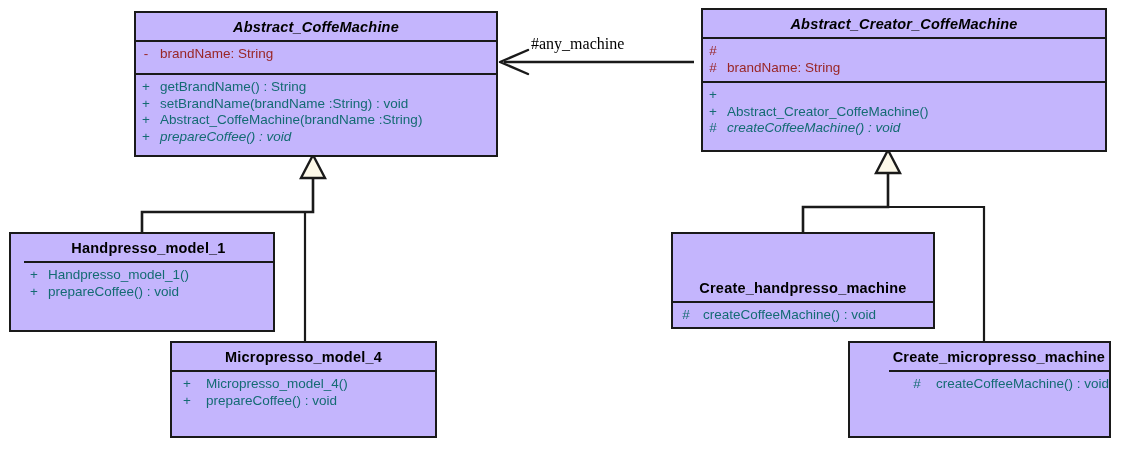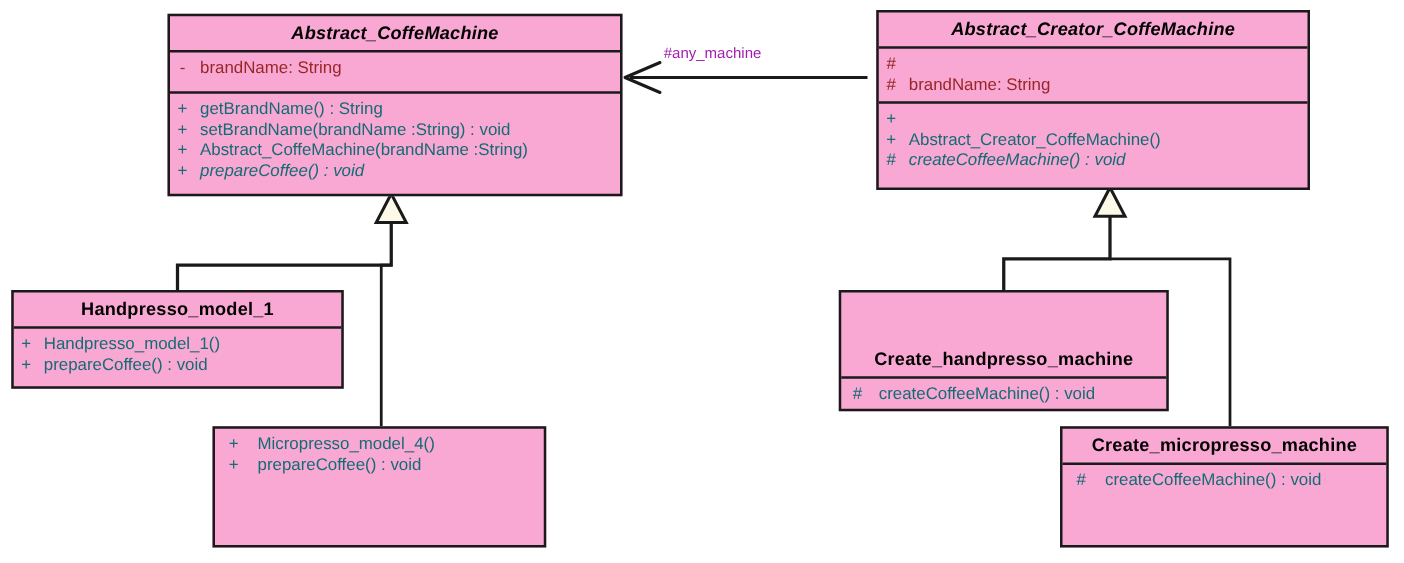--- a/index.html
+++ b/index.html
@@ -26,21 +26,21 @@
     top: 0;
     width: 1123px;
     height: 450px;
     pointer-events: none;
   }
 
   
   .uml-class {
     position: absolute;
     box-sizing: border-box;
-    background: #f9a8d4;
+    background: #c4b5fd;
     border: 2px solid #1a1a1a;
     display: flex;
     flex-direction: column;
   }
   .uml-name {
     box-sizing: border-box;
     text-align: center;
     font-weight: bold;
     font-size: 14.5px;
     color: #000000;
@@ -79,23 +79,24 @@
   .attr-text { color: #992626; }
   .attr-text .uml-vis { color: #992626; }
   .attrs .uml-vis { color: #992626; }
   .ops .uml-vis { color: #146b73; }
   .op-text { color: #146b73; }
   .op-text.abstract-op { font-style: italic; }
 
   
   .edge-label {
     position: absolute;
-    font-size: 12px;
-    color: #a21caf;
+    font-size: 16px;
+    color: #000000;
     white-space: nowrap;
+    font-family: Liberation Serif, serif;
   }
 </style>
 </head>
 <body>
 
 <div id="canvas">
 
   <svg id="edges" viewBox="0 0 1123 450" width="1123" height="450" xmlns="http://www.w3.org/2000/svg">
 
     <g>
@@ -139,21 +140,21 @@
         <span class="uml-vis">+</span>
         <span class="uml-sig op-text">Abstract_CoffeMachine(brandName :String)</span>
       </div>
       <div class="uml-row">
         <span class="uml-vis">+</span>
         <span class="uml-sig op-text abstract-op">prepareCoffee() : void</span>
       </div>
     </div>
   </div>
 
-  <div class="uml-class" style="left:701px; top:8px; width:347px; height:144px;">
+  <div class="uml-class" style="left:701px; top:8px; width:406px; height:144px;">
     <div class="uml-name abstract">Abstract_Creator_CoffeMachine</div>
     <div class="uml-compartment attrs" style="height:44px;">
       <div class="uml-row attr-text">
         <span class="uml-vis">#</span>
       </div>
       <div class="uml-row attr-text">
         <span class="uml-vis">#</span>
         <span class="uml-sig">brandName:  String</span>
       </div>
     </div>
@@ -165,35 +166,36 @@
         <span class="uml-vis">+</span>
         <span class="uml-sig op-text">Abstract_Creator_CoffeMachine()</span>
       </div>
       <div class="uml-row">
         <span class="uml-vis">#</span>
         <span class="uml-sig op-text abstract-op">createCoffeeMachine() : void</span>
       </div>
     </div>
   </div>
 
-  <div class="uml-class" style="left:9px; top:232px; width:266px; height:79px;">
+  <div class="uml-class" style="left:9px; top:232px; width:266px; height:100px;padding-left:13px;">
     <div class="uml-name">Handpresso_model_1</div>
     <div class="uml-compartment ops">
       <div class="uml-row">
         <span class="uml-vis">+</span>
         <span class="uml-sig op-text">Handpresso_model_1()</span>
       </div>
       <div class="uml-row">
         <span class="uml-vis">+</span>
         <span class="uml-sig op-text">prepareCoffee() : void</span>
       </div>
     </div>
   </div>
 
   <div class="uml-class" style="left:170px; top:341px; width:267px; height:97px;">
+    <div class="uml-name">Micropresso_model_4</div>
     <div class="uml-compartment ops">
       <div class="uml-row">
         <span class="uml-vis" style="width:30px; flex:0 0 30px;">+</span>
         <span class="uml-sig op-text">Micropresso_model_4()</span>
       </div>
       <div class="uml-row">
         <span class="uml-vis" style="width:30px; flex:0 0 30px;">+</span>
         <span class="uml-sig op-text">prepareCoffee() : void</span>
       </div>
     </div>
@@ -202,21 +204,21 @@
   <div class="uml-class" style="left:671px; top:232px; width:264px; height:97px;justify-content:flex-end;">
     <div class="uml-name">Create_handpresso_machine</div>
     <div class="uml-compartment ops">
       <div class="uml-row">
         <span class="uml-vis" style="width:26px; flex:0 0 26px;">#</span>
         <span class="uml-sig op-text">createCoffeeMachine() : void</span>
       </div>
     </div>
   </div>
 
-  <div class="uml-class" style="left:848px; top:341px; width:263px; height:97px;">
+  <div class="uml-class" style="left:848px; top:341px; width:263px; height:97px;align-items:flex-end;">
     <div class="uml-name">Create_micropresso_machine</div>
     <div class="uml-compartment ops">
       <div class="uml-row">
         <span class="uml-vis" style="width:30px; flex:0 0 30px;">#</span>
         <span class="uml-sig op-text">createCoffeeMachine() : void</span>
       </div>
     </div>
   </div>
 
 </div>

